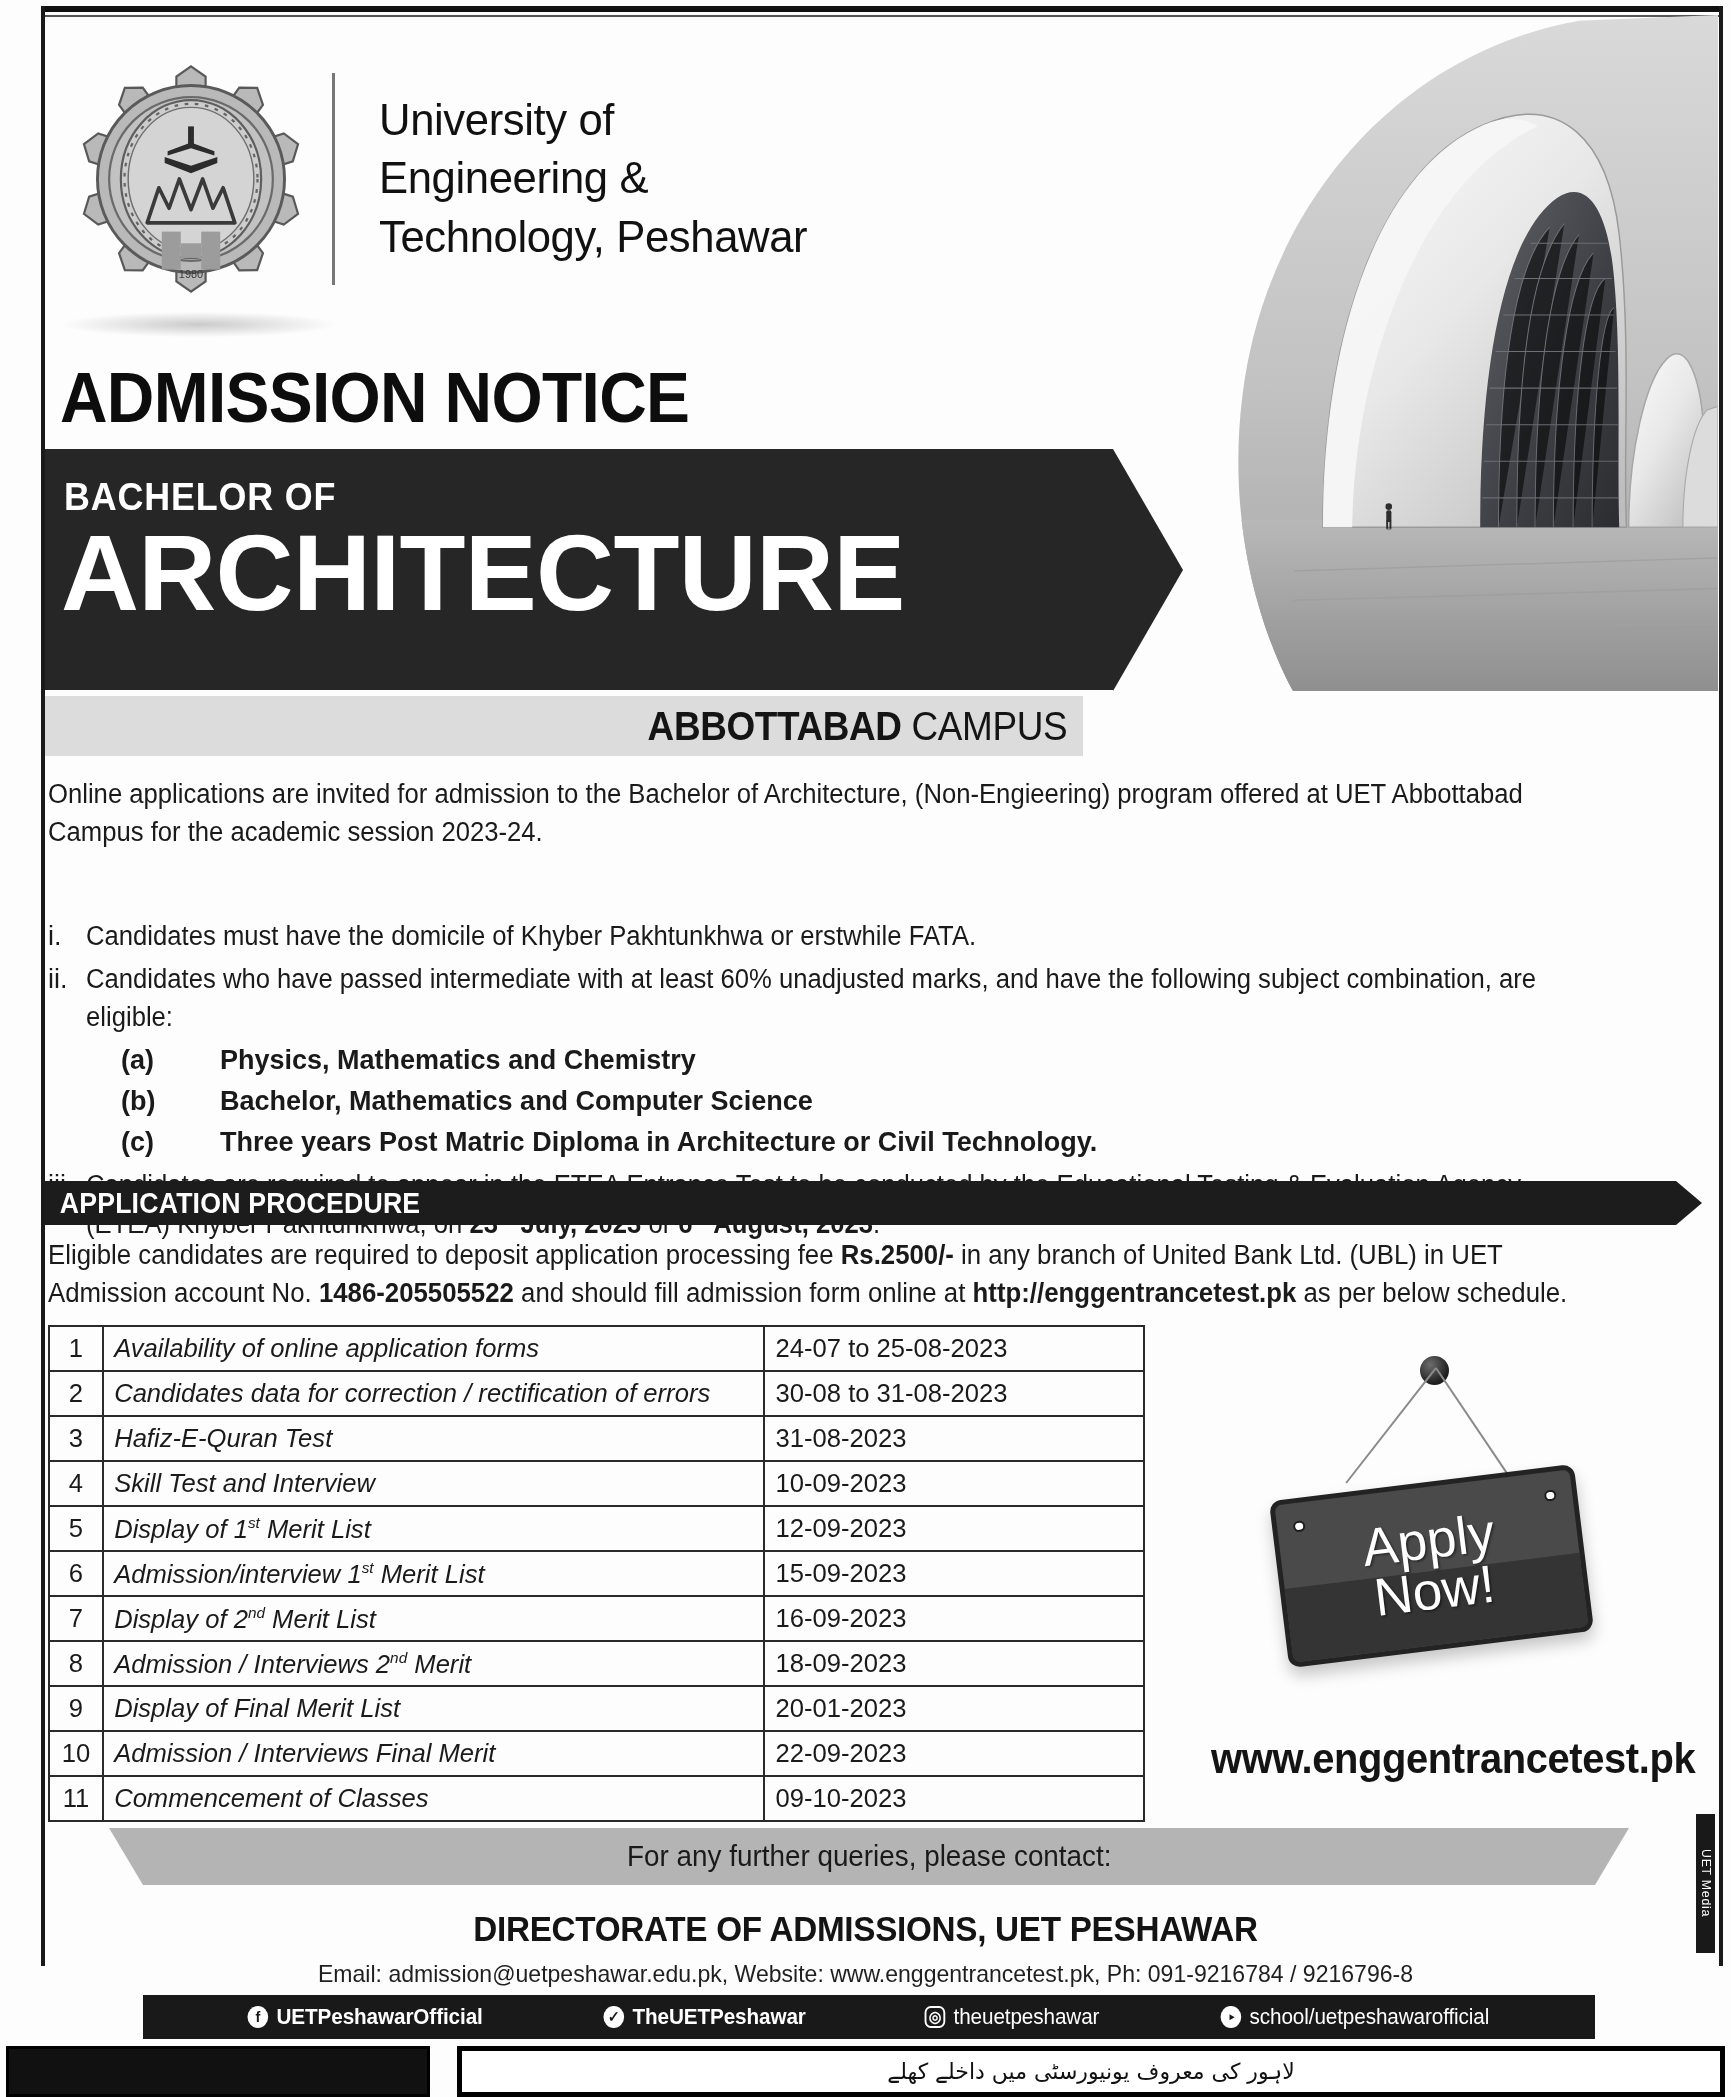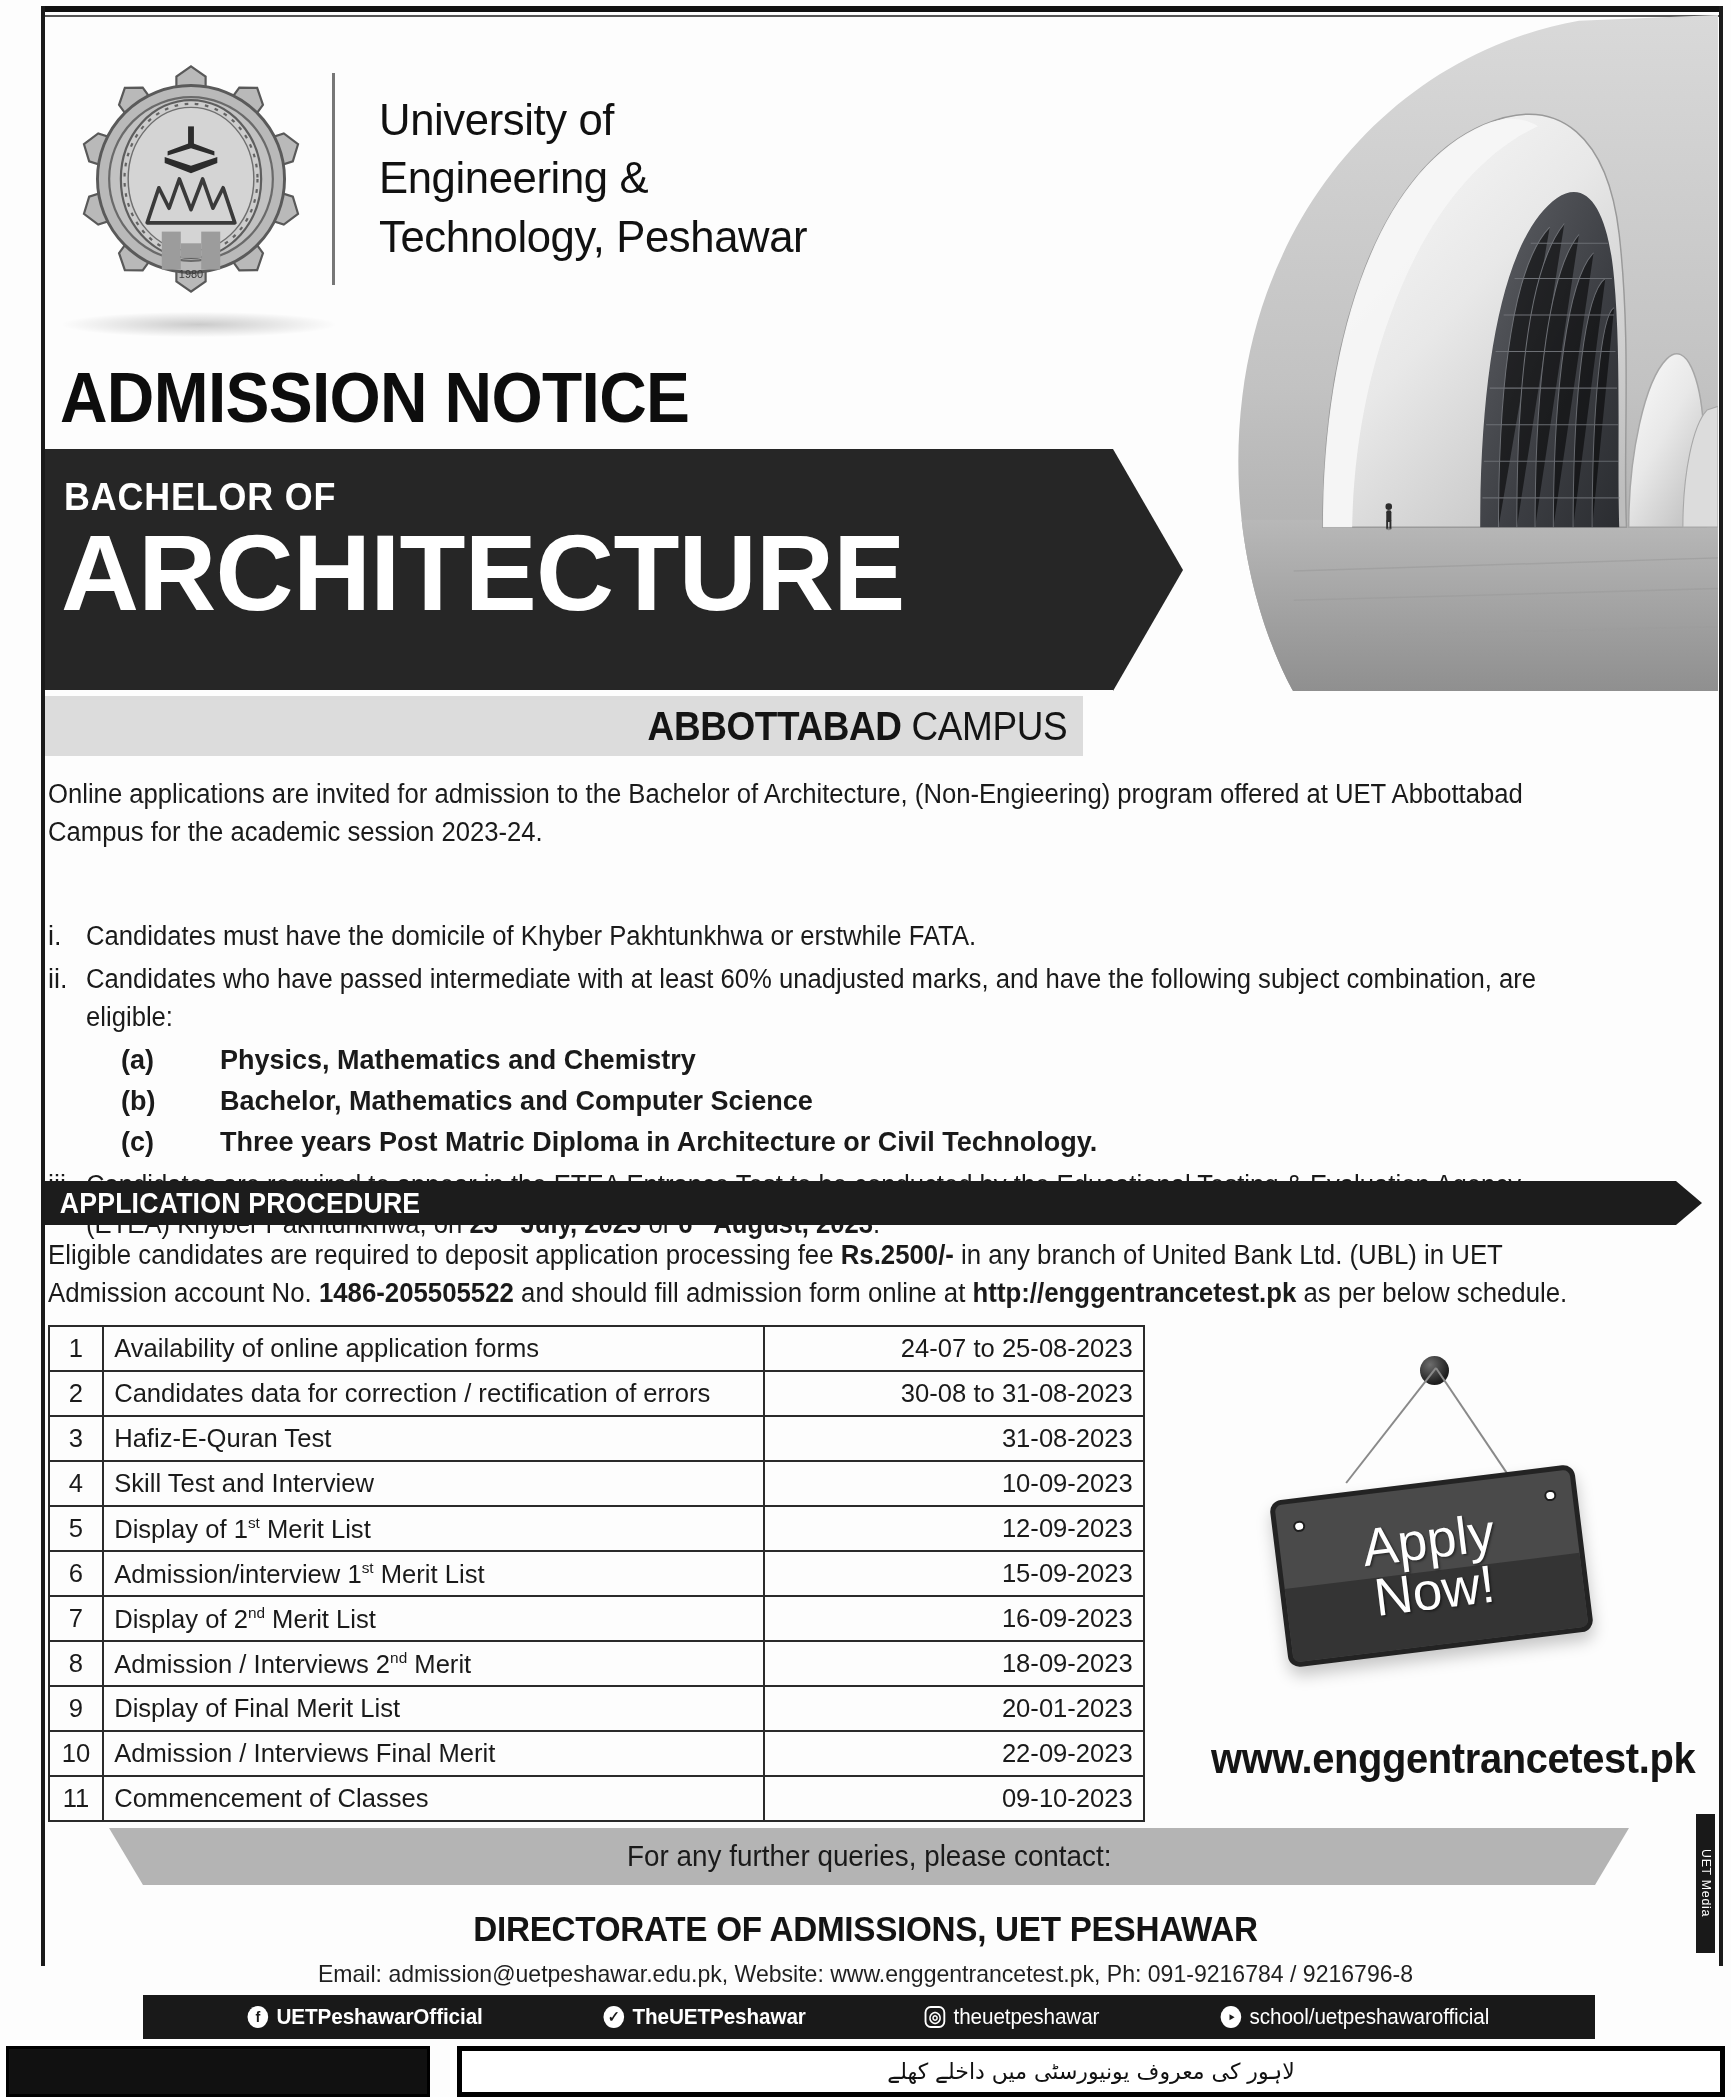--- a/index.html
+++ b/index.html
@@ -255,22 +255,22 @@
     font-size: 25.6px;
     color: #1a1a1a;
   }
   .sched td {
     border: 2.2px solid #2a2a2a;
     padding: 6.6px 10.2px;
     height: 45px;
     vertical-align: middle;
   }
   .sched td.c-no  { width: 54px; text-align: center; padding: 6.6px 2.9px; }
-  .sched td.c-txt { width: 662px; }
-  .sched td.c-dt  { width: 380px; text-align: right; }
+  .sched td.c-txt { width: 662px; font-style: italic; }
+  .sched td.c-dt  { width: 380px; text-align: left; }
 
   
   .apply-wrap {
     position: absolute;
     left: 1236px; top: 1346px;
     width: 395px; height: 344px;
   }
   .nail {
     position: absolute;
     left: 184px; top: 10.2px;

